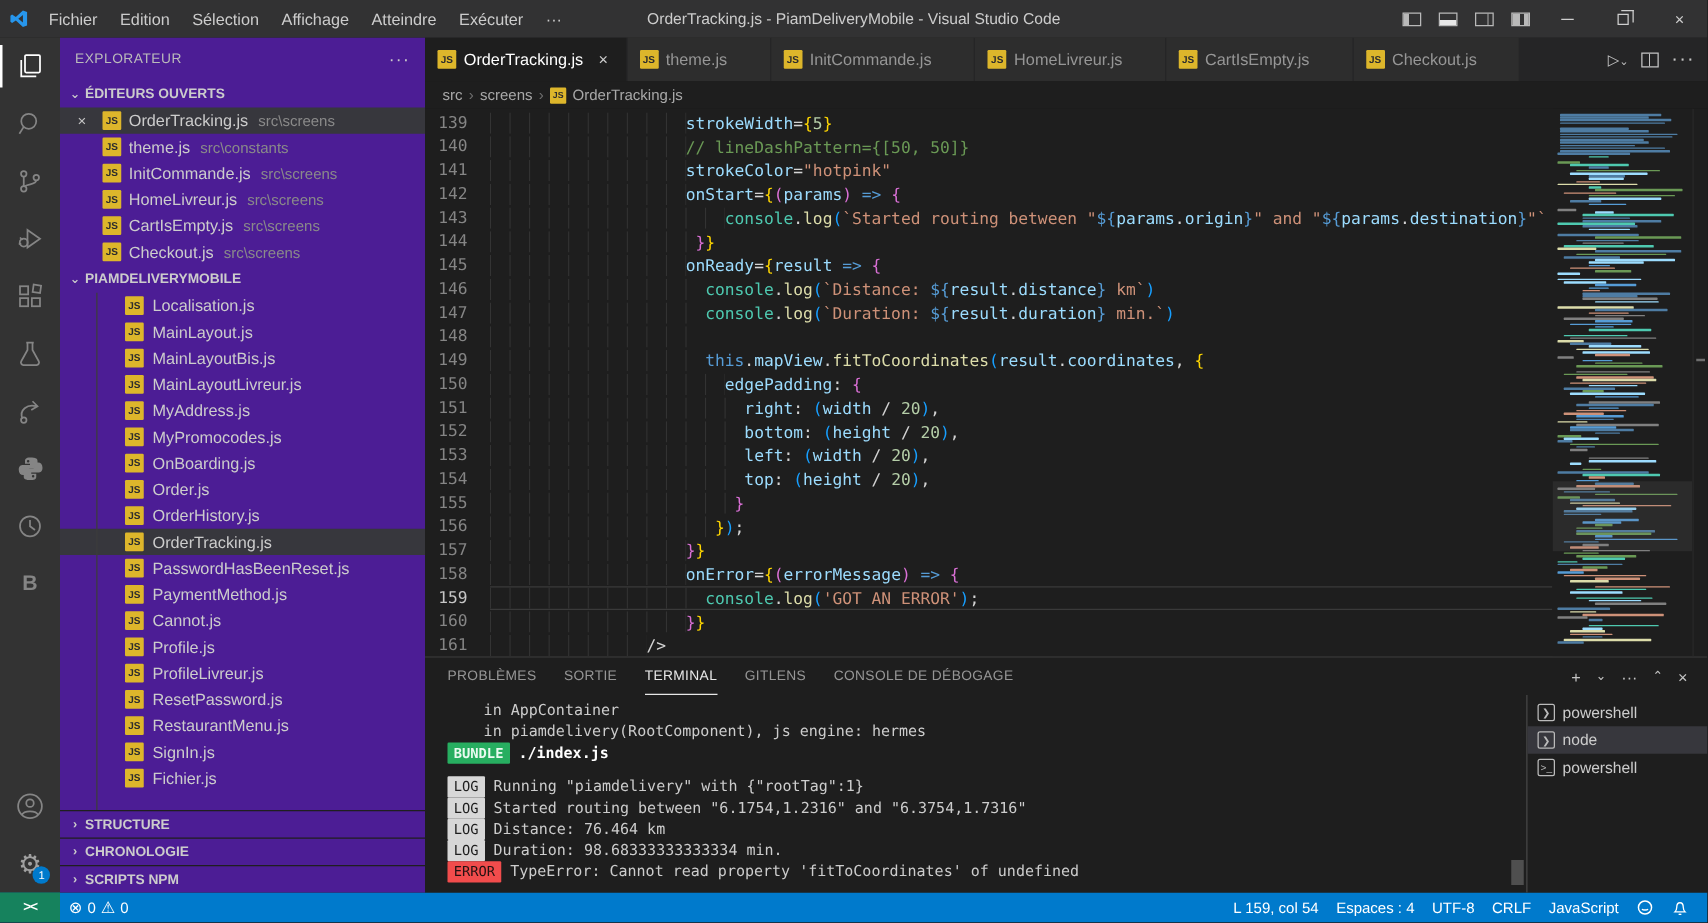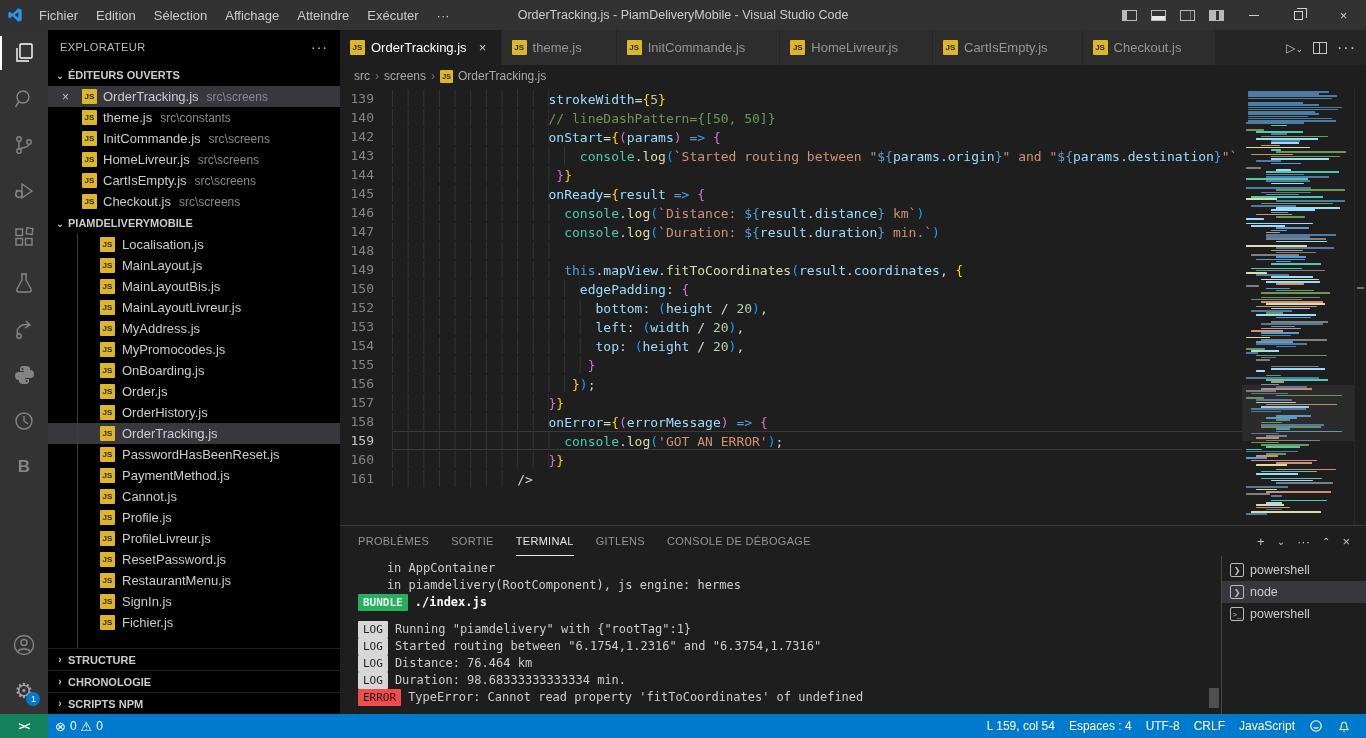--- a/index.html
+++ b/index.html
@@ -34,21 +34,21 @@
   .ab-item{width:48px;height:46px;display:flex;align-items:center;justify-content:center;position:relative;color:#858585;}
   .ab-item.active{color:#ffffff;}
   .ab-item.active:before{content:"";position:absolute;left:0;top:6px;bottom:6px;width:2px;background:#ffffff;}
   .ab-item svg{stroke:currentColor;fill:none;stroke-width:1.4;}
   .ab-letter{font-size:17px;font-weight:bold;color:#858585;}
   .ab-bottom{margin-top:auto;}
   .gear-wrap{position:relative;font-size:21px;color:#a0a0a0;}
   .gear-badge{position:absolute;right:-7px;bottom:-3px;width:14px;height:14px;border-radius:50%;background:#007acc;color:#fff;font-size:9px;display:flex;align-items:center;justify-content:center;font-family:"Liberation Sans",sans-serif;}
 
   
-  #sidebar{width:292px;background:#000000;flex-shrink:0;display:flex;flex-direction:column;overflow:hidden;font-size:13px;}
+  #sidebar{width:292px;background:#4c1d95;flex-shrink:0;display:flex;flex-direction:column;overflow:hidden;font-size:13px;}
   #sb-header{height:34px;display:flex;align-items:center;padding:0 12px;color:#bbbbbb;font-size:11px;letter-spacing:.4px;}
   #sb-header .kebab{margin-left:auto;color:#cccccc;font-size:14px;letter-spacing:1px;}
   .section-label{height:22px;display:flex;align-items:center;font-weight:bold;font-size:11px;color:#cccccc;padding-left:4px;}
   .section-label .chev{width:16px;text-align:center;font-size:10px;color:#cccccc;}
   .oe-row{height:21px;display:flex;align-items:center;padding-left:14px;color:#cccccc;}
   .oe-row.selected{background:#37373d;}
   .oe-close{width:20px;color:#c5c5c5;font-size:12px;visibility:hidden;}
   .oe-row.selected .oe-close{visibility:visible;}
   .js-ic{width:15px;height:15px;background:#ddb62b;color:#2d2d2d;font-size:8px;font-weight:bold;display:inline-flex;align-items:center;justify-content:center;border-radius:1px;flex-shrink:0;}
   .oe-name{margin-left:6px;white-space:nowrap;}
@@ -433,20 +433,24 @@
       <div id="code" class="mono">
           <div class="code-line">
             <span class="ln">139</span>
             <span class="lc"><span class="ind" style="width: 20ch;"></span><span class="tk-at">strokeWidth</span><span class="tk-pu">=</span><span class="tk-g">{</span><span class="tk-nu">5</span><span class="tk-g">}</span></span>
           </div>
           <div class="code-line">
             <span class="ln">140</span>
             <span class="lc"><span class="ind" style="width: 20ch;"></span><span class="tk-co">// lineDashPattern={[50, 50]}</span></span>
           </div>
           <div class="code-line">
+            <span class="ln">141</span>
+            <span class="lc"><span class="ind" style="width: 20ch;"></span><span class="tk-at">strokeColor</span><span class="tk-pu">=</span><span class="tk-st">"hotpink"</span></span>
+          </div>
+          <div class="code-line">
             <span class="ln">142</span>
             <span class="lc"><span class="ind" style="width: 20ch;"></span><span class="tk-at">onStart</span><span class="tk-pu">=</span><span class="tk-g">{</span><span class="tk-p">(</span><span class="tk-at">params</span><span class="tk-p">)</span><span class="tk-pu"> </span><span class="tk-kw">=&gt;</span><span class="tk-pu"> </span><span class="tk-p">{</span></span>
           </div>
           <div class="code-line">
             <span class="ln">143</span>
             <span class="lc"><span class="ind" style="width: 24ch;"></span><span class="tk-tl">console</span><span class="tk-pu">.</span><span class="tk-fn">log</span><span class="tk-b">(</span><span class="tk-st">`Started routing between "</span><span class="tk-kw">${</span><span class="tk-at">params</span><span class="tk-pu">.</span><span class="tk-at">origin</span><span class="tk-kw">}</span><span class="tk-st">" and "</span><span class="tk-kw">${</span><span class="tk-at">params</span><span class="tk-pu">.</span><span class="tk-at">destination</span><span class="tk-kw">}</span><span class="tk-st">"`</span></span>
           </div>
           <div class="code-line">
             <span class="ln">144</span>
             <span class="lc"><span class="ind" style="width: 21ch;"></span><span class="tk-p">}</span><span class="tk-g">}</span></span>
@@ -467,20 +471,24 @@
             <span class="ln">148</span>
             <span class="lc"><span class="ind" style="width: 22ch;"></span></span>
           </div>
           <div class="code-line">
             <span class="ln">149</span>
             <span class="lc"><span class="ind" style="width: 22ch;"></span><span class="tk-kw">this</span><span class="tk-pu">.</span><span class="tk-at">mapView</span><span class="tk-pu">.</span><span class="tk-fn">fitToCoordinates</span><span class="tk-b">(</span><span class="tk-at">result</span><span class="tk-pu">.</span><span class="tk-at">coordinates</span><span class="tk-pu">, </span><span class="tk-g">{</span></span>
           </div>
           <div class="code-line">
             <span class="ln">150</span>
             <span class="lc"><span class="ind" style="width: 24ch;"></span><span class="tk-at">edgePadding</span><span class="tk-pu">: </span><span class="tk-p">{</span></span>
+          </div>
+          <div class="code-line">
+            <span class="ln">151</span>
+            <span class="lc"><span class="ind" style="width: 26ch;"></span><span class="tk-at">right</span><span class="tk-pu">: </span><span class="tk-b">(</span><span class="tk-at">width</span><span class="tk-pu"> / </span><span class="tk-nu">20</span><span class="tk-b">)</span><span class="tk-pu">,</span></span>
           </div>
           <div class="code-line">
             <span class="ln">152</span>
             <span class="lc"><span class="ind" style="width: 26ch;"></span><span class="tk-at">bottom</span><span class="tk-pu">: </span><span class="tk-b">(</span><span class="tk-at">height</span><span class="tk-pu"> / </span><span class="tk-nu">20</span><span class="tk-b">)</span><span class="tk-pu">,</span></span>
           </div>
           <div class="code-line">
             <span class="ln">153</span>
             <span class="lc"><span class="ind" style="width: 26ch;"></span><span class="tk-at">left</span><span class="tk-pu">: </span><span class="tk-b">(</span><span class="tk-at">width</span><span class="tk-pu"> / </span><span class="tk-nu">20</span><span class="tk-b">)</span><span class="tk-pu">,</span></span>
           </div>
           <div class="code-line">

